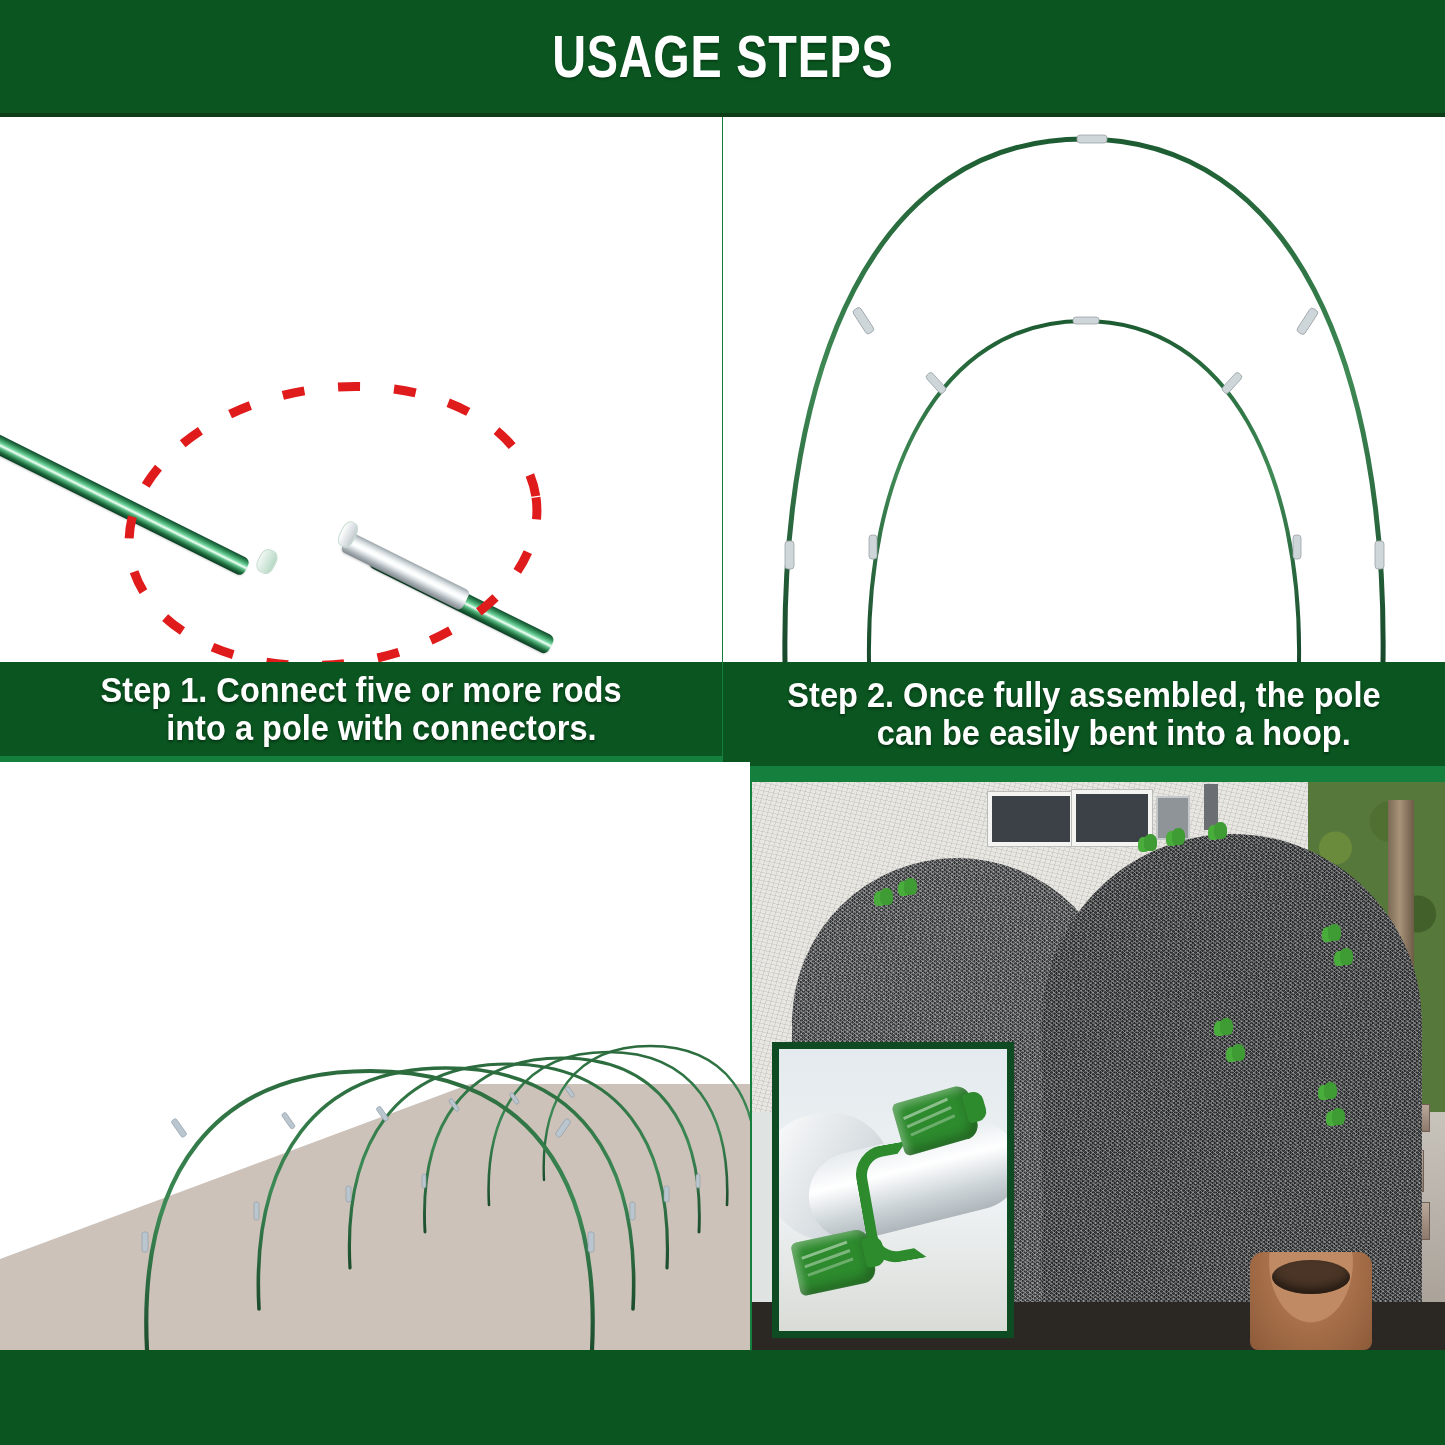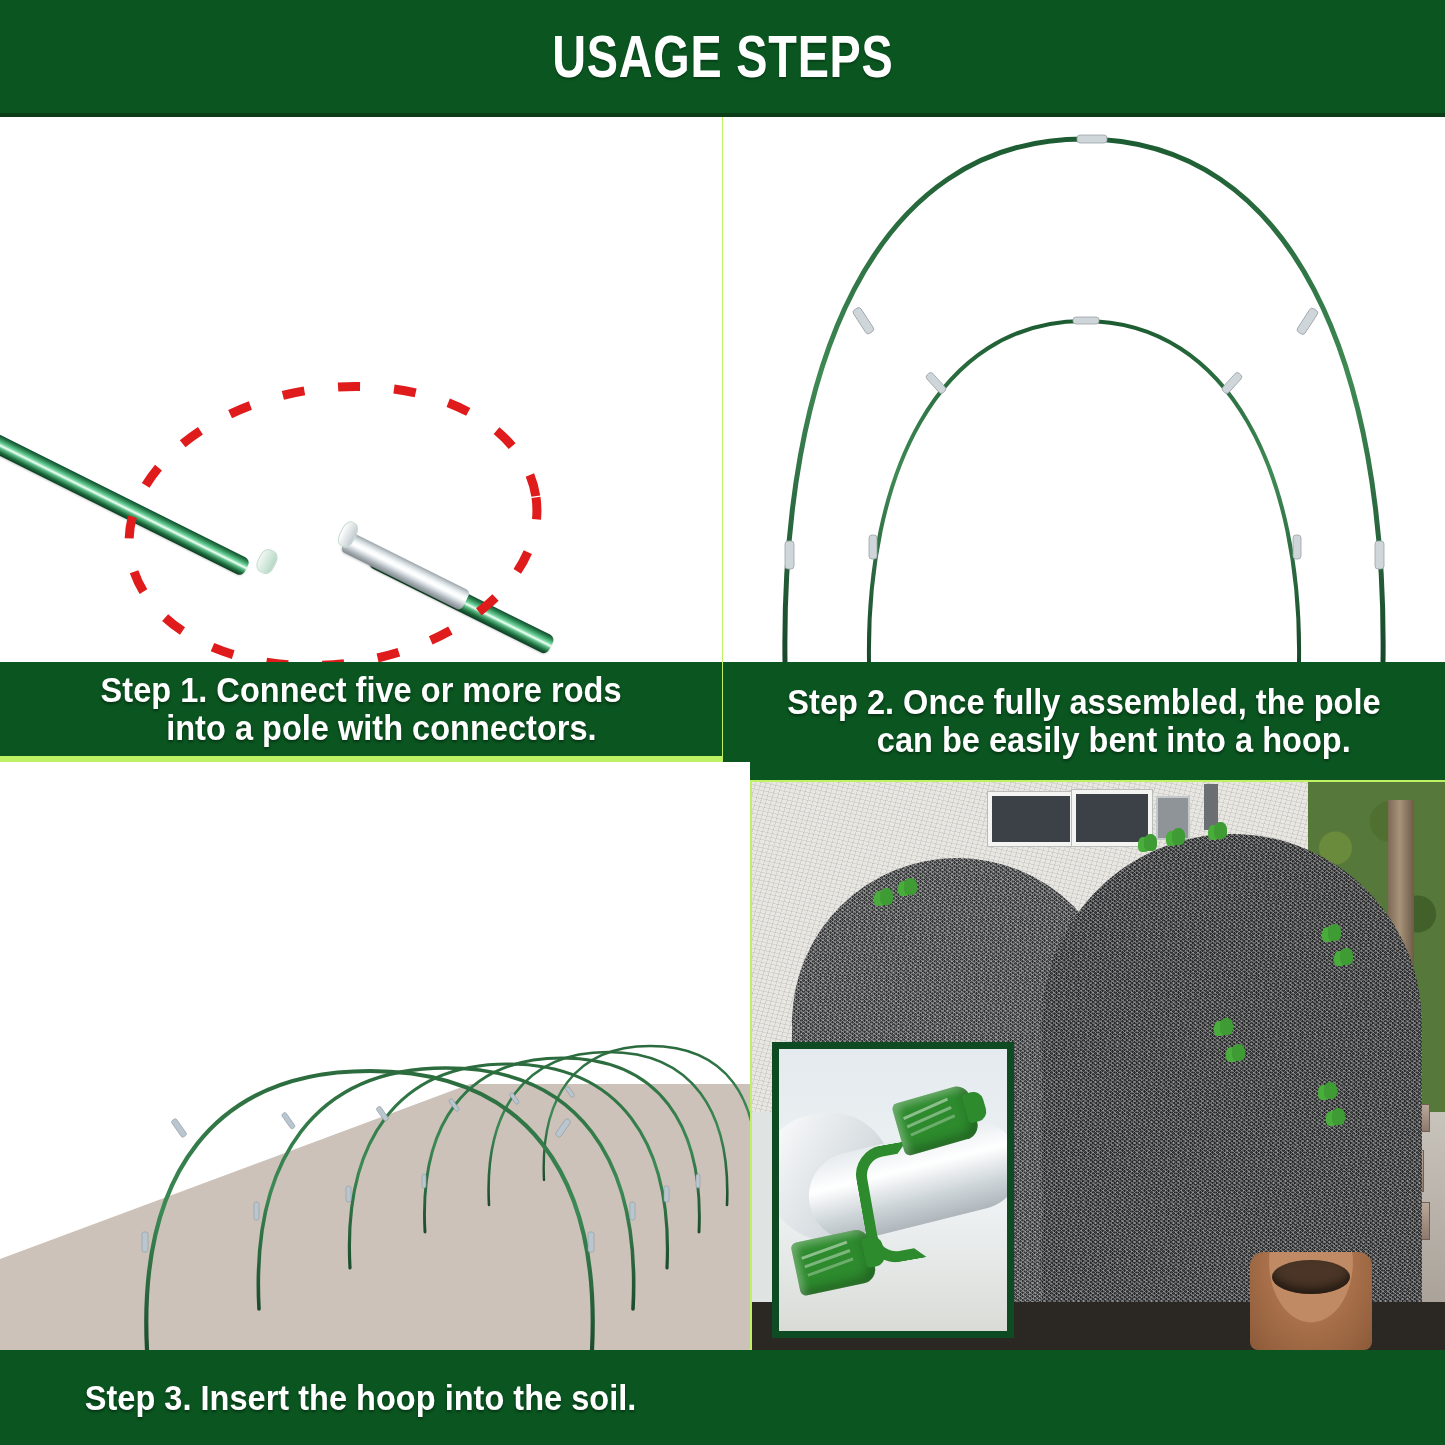--- a/index.html
+++ b/index.html
@@ -11,21 +11,21 @@
     width: 1445px;
     height: 1445px;
     overflow: hidden;
     font-family: "Liberation Sans", sans-serif;
   }
 
   #page {
     position: relative;
     width: 1445px;
     height: 1445px;
-    background: #bef264;
+    background: #15803d;
   }
 
   
   .header-band {
     position: absolute;
     left: 0; top: 0;
     width: 1445px;
     height: 113px;
     background: #0a5520;
     display: flex;
@@ -82,21 +82,21 @@
     flex-direction: column;
     align-items: center;
     justify-content: center;
     text-align: center;
     font-family: "Liberation Sans Narrow", "Liberation Sans", sans-serif;
     font-weight: bold;
     line-height: 1.08;
     text-shadow: 0 2px 3px rgba(0,0,0,0.4);
   }
   #caption-1 { left: 0;    top: 662px; width: 722px; height: 94px; font-size: 35px; }
-  #caption-2 { left: 723px; top: 662px; width: 722px; height: 118px; font-size: 35px; }
+  #caption-2 { left: 723px; top: 662px; width: 722px; height: 104px; font-size: 35px; }
   #caption-3 { left: 0;    top: 1350px; width: 722px; height: 95px; font-size: 35px; justify-content: center; }
   #caption-4 { left: 723px; top: 1350px; width: 722px; height: 95px; font-size: 35px; }
   .caption-band .line {
     display: block;
     white-space: nowrap;
     transform: scaleX(0.93);
   }
   #caption-1 .line1 { margin-left: 0; }
   #caption-1 .line2 { margin-left: 40px; }
   #caption-2 .line2 { margin-left: 60px; }
@@ -510,18 +510,15 @@
         <div class="clip-band"></div>
         <div class="clip-shape" id="clip-top"></div>
         <div class="clip-shape" id="clip-bottom"></div>
       </div>
 
     </div>
   </div>
 
   <div class="full-band-bg"></div>
 
-  <div class="caption-band" id="caption-3">
-    <span class="line line1">Step 3. Insert the hoop into the soil.</span>
-  </div>
 
 
 </div>
 
 </body></html>

